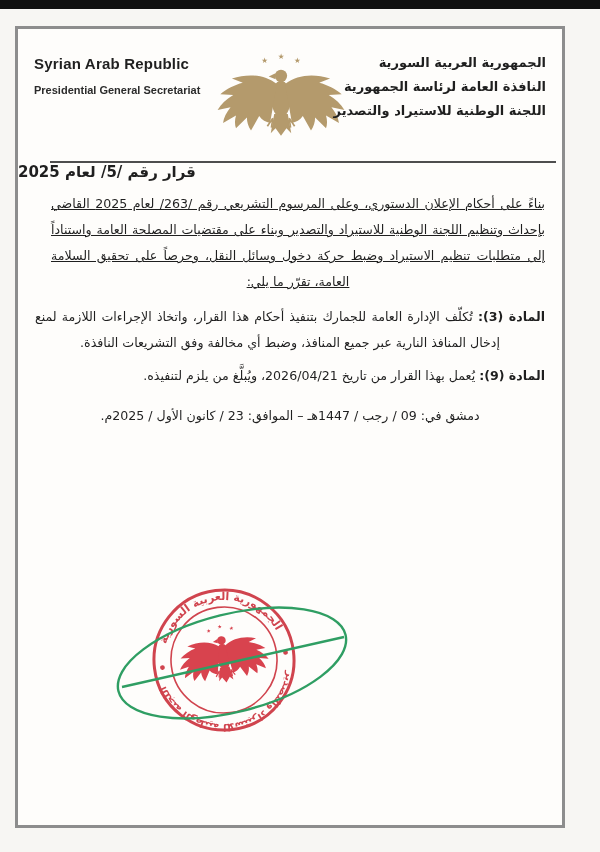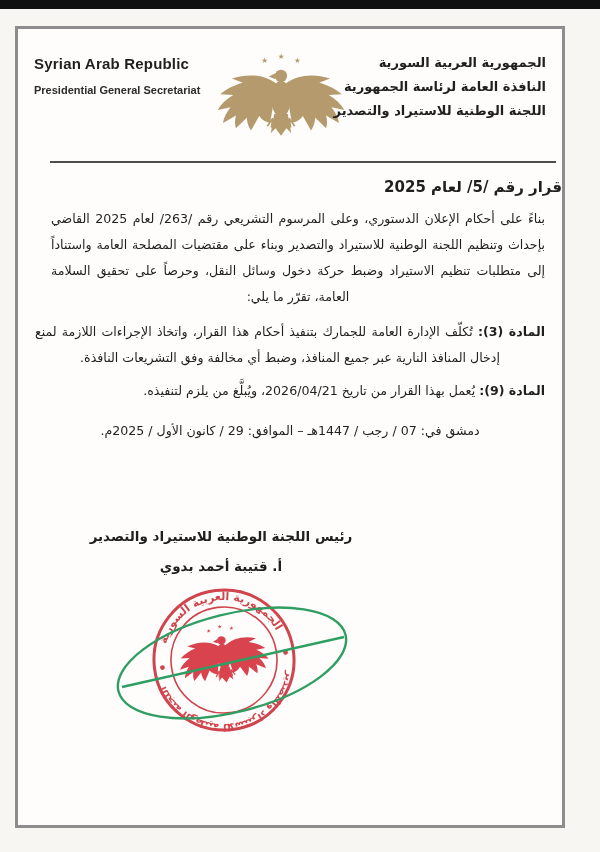--- a/index.html
+++ b/index.html
@@ -17,23 +17,23 @@
   
   .doc-header{display:flex;align-items:flex-start;justify-content:space-between;padding:20px 16px 0 16px;}
   .en-block{width:210px;padding-top:6px;font-family:"Liberation Sans","DejaVu Sans",sans-serif;}
   .en-line1{font-size:15px;font-weight:bold;letter-spacing:.2px;margin-bottom:8px;}
   .en-line2,.en-line3{font-size:11px;font-weight:bold;line-height:20px;color:#2b2b2b;}
   .emblem{width:150px;margin-top:2px;flex:0 0 auto;}
   .ar-block{width:190px;text-align:right;direction:rtl;padding-top:2px;}
   .ar-block div{font-size:13px;font-weight:bold;line-height:24px;white-space:nowrap;}
   .header-rule{border:none;border-top:2px solid #4e4e4e;margin:14px 6px 0 32px;}
   
-  .doc-title{text-align:right;font-weight:bold;font-size:15px;margin-top:15px;direction:rtl;}
+  .doc-title{text-align:left;font-weight:bold;font-size:15px;direction:rtl;}
   .doc-body{direction:rtl;padding:0 17px;font-size:12.6px;line-height:26px;text-align:justify;}
-  .preamble{margin:10px 0 9px 16px;text-align:justify;text-align-last:center;}
+  .preamble{margin:10px 0 9px 16px;text-align:justify;text-align-last:center;text-decoration:underline;}
   .article{margin:0 0 7px 0;text-align:justify;text-align-last:center;}
   .article.single{text-align-last:right;}
   .article b{font-weight:bold;}
   .date-line{direction:rtl;text-align:center;font-size:12.6px;margin-top:14px;}
   
   .signature{position:absolute;left:48px;top:492px;width:310px;text-align:center;direction:rtl;}
   .sig-title{font-size:13.5px;font-weight:bold;line-height:30px;}
   .sig-name{font-size:13.5px;font-weight:bold;line-height:30px;}
   
   .stamp{position:absolute;left:74px;top:546px;width:274px;height:180px;}
@@ -87,27 +87,23 @@
 
   <div class="doc-body">
     <p class="preamble">بناءً على أحكام الإعلان الدستوري، وعلى المرسوم التشريعي رقم /263/ لعام 2025 القاضي بإحداث وتنظيم اللجنة الوطنية للاستيراد والتصدير وبناء على مقتضيات المصلحة العامة واستناداً إلى متطلبات تنظيم الاستيراد وضبط حركة دخول وسائل النقل، وحرصاً على تحقيق السلامة العامة، تقرّر ما يلي:</p>
 
 
 
     <p class="article"><b>المادة (3):</b> <span>تُكلّف الإدارة العامة للجمارك بتنفيذ أحكام هذا القرار، واتخاذ الإجراءات اللازمة لمنع إدخال المنافذ النارية عبر جميع المنافذ، وضبط أي مخالفة وفق التشريعات النافذة.</span></p>
 
     <p class="article single"><b>المادة (9):</b> <span>يُعمل بهذا القرار من تاريخ 2026/04/21، ويُبلَّغ من يلزم لتنفيذه.</span></p>
 
-    <div class="date-line">دمشق في: 07 / رجب / 1447هـ – الموافق: 29 / كانون الأول / 2025م.</div>
+    <div class="date-line">دمشق في: 09 / رجب / 1447هـ – الموافق: 23 / كانون الأول / 2025م.</div>
   </div>
 
-  <div class="signature">
-    <div class="sig-title">رئيس اللجنة الوطنية للاستيراد والتصدير</div>
-    <div class="sig-name">أ. قتيبة أحمد بدوي</div>
-  </div>
 
   <div class="stamp">
     <svg width="274" height="180" viewBox="0 0 274 180">
       <g transform="rotate(-7 132 85)">
         <circle cx="132" cy="85" r="70" fill="none" stroke="#d0444e" stroke-width="3"></circle>
         <circle cx="132" cy="85" r="53" fill="none" stroke="#d0444e" stroke-width="1.6"></circle>
         <circle cx="70" cy="85" r="2.4" fill="#d0444e"></circle>
         <circle cx="194" cy="85" r="2.4" fill="#d0444e"></circle>
         <defs>
           <path id="arcTop" d="M 72,85 A 60,60 0 0 1 192,85" fill="none"></path>

